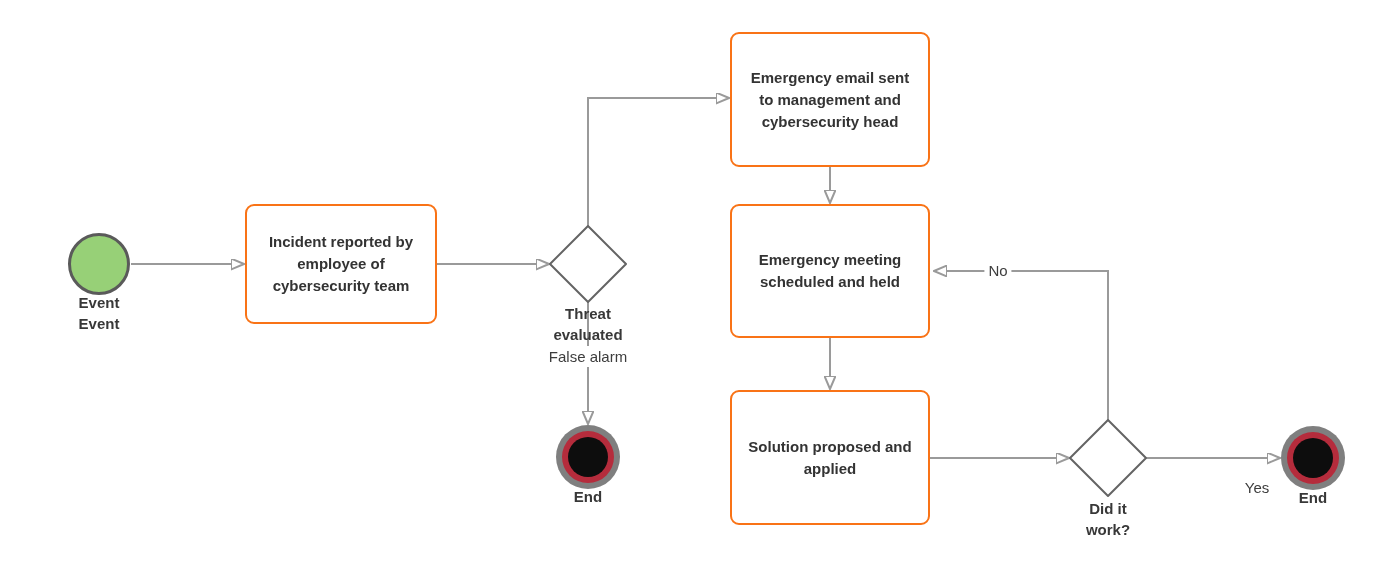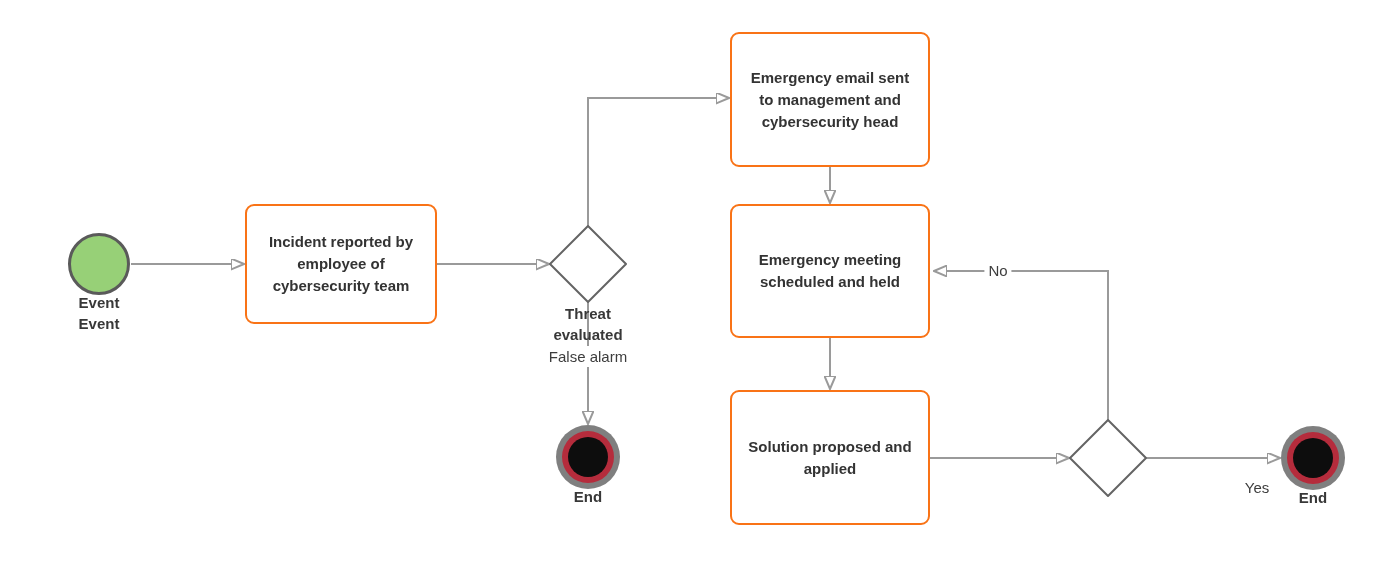--- a/index.html
+++ b/index.html
@@ -141,20 +141,21 @@
 
   <div class="task" style="left:730px; top:204px; width:200px; height:134px; padding:0 20px;">
     <span>Emergency meeting scheduled and held</span>
   </div>
 
   <div class="task" style="left:730px; top:390px; width:200px; height:135px; padding:8px 10px;">
     <span>Solution proposed and applied</span>
   </div>
 
   <div class="node-label" style="left:588px; top:303px; width:100px;">Threat evaluated</div>
+  <div class="node-label" style="left:1108px; top:498px; width:80px;">Did it work?</div>
 
   <div class="end-event" style="left:556px; top:425px;">
     <div class="end-ring">
       <div class="end-core"></div>
     </div>
   </div>
   <div class="node-label" style="left:588px; top:486px; width:60px;">End</div>
 
   <div class="end-event" style="left:1281px; top:426px;">
     <div class="end-ring">

